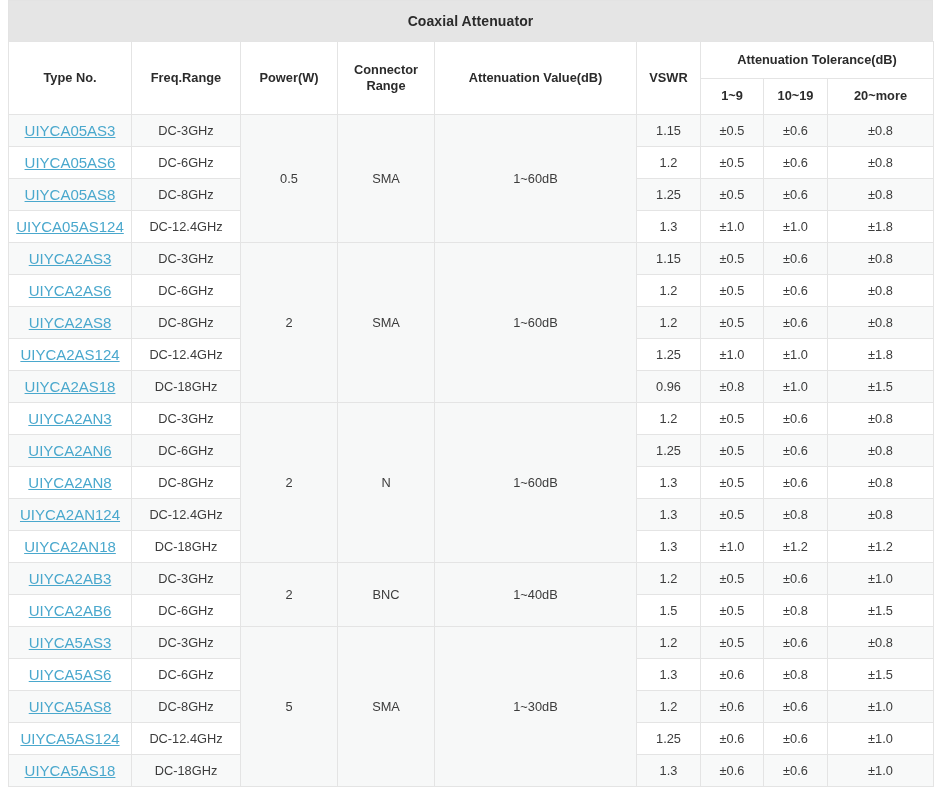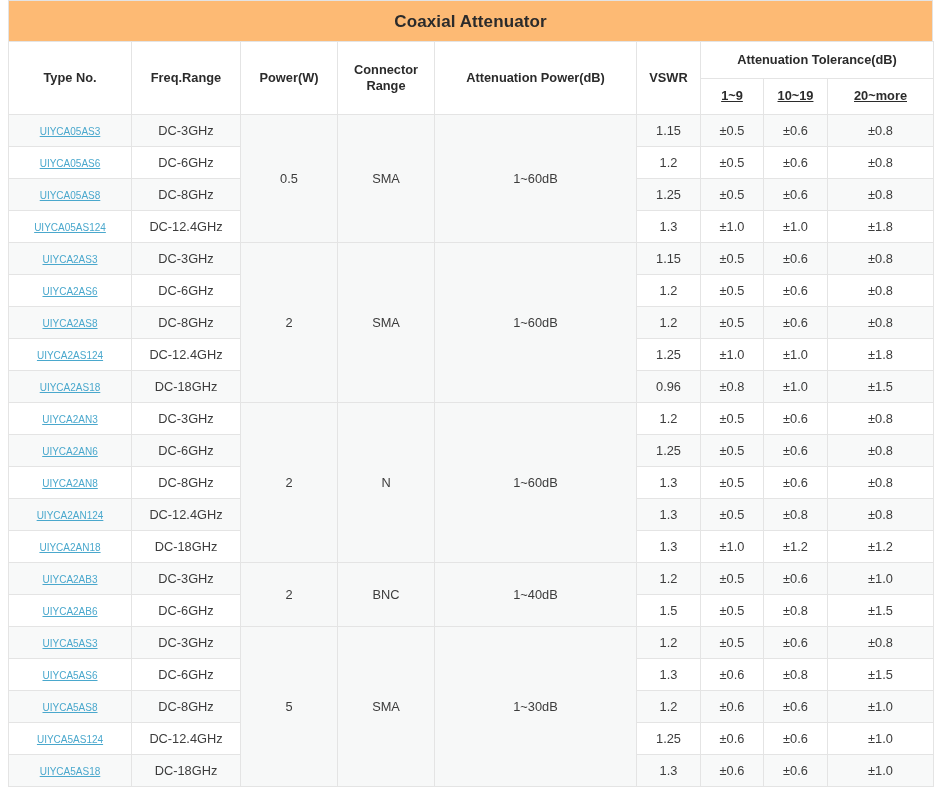--- a/index.html
+++ b/index.html
@@ -24,24 +24,24 @@
     box-sizing: border-box;
     padding: 0 8px;
     background: #ffffff;
   }
 
   
   .table-title {
     height: 41px;
     line-height: 41px;
     text-align: center;
-    font-size: 17px;
+    font-size: 14px;
     font-weight: bold;
     color: #2b2b2b;
-    background: #fdba74;
+    background: #e5e5e5;
     border: 1px solid #e3e3e3;
     border-bottom: none;
     box-sizing: border-box;
     letter-spacing: 0.1px;
   }
 
   
   table.spec {
     width: 925px;
     border-collapse: collapse;
@@ -62,21 +62,21 @@
   table.spec thead th {
     background: #ffffff;
     color: #2b2b2b;
     font-weight: bold;
     font-size: 12.8px;
     line-height: 1.28;
     padding: 4px 2px;
   }
   th.h-tall { height: 73px; }
   th.h-top  { height: 37px; margin-left: 20px; }
-  th.h-sub  { height: 36px; text-decoration: underline; }
+  th.h-sub  { height: 36px; }
 
   
   table.spec tbody td {
     height: 32px;
     color: #3c3c3c;
     font-size: 12.8px;
     background: #ffffff;
   }
   table.spec tbody tr.alt td {
     background: #f8f9f9;
@@ -86,21 +86,21 @@
   td.group-cell {
     background: #f7f8f8 !important;
     color: #3c3c3c;
     font-size: 12.8px;
   }
 
   
   a.model-link {
     color: #4aa8cd;
     text-decoration: underline;
-    font-size: 10px;
+    font-size: 15px;
     cursor: pointer;
   }
 
   
   col.c-model   { width: 123px; }
   col.c-freq    { width: 109px; }
   col.c-power   { width: 97px;  }
   col.c-conn    { width: 97px;  }
   col.c-atten   { width: 202px; }
   col.c-vswr    { width: 64px;  }
@@ -126,21 +126,21 @@
         <col class="c-tol1">
         <col class="c-tol2">
         <col class="c-tol3">
     </colgroup>
     <thead>
       <tr>
         <th class="h-tall" rowspan="2">Type No.</th>
         <th class="h-tall" rowspan="2">Freq.Range</th>
         <th class="h-tall" rowspan="2">Power(W)</th>
         <th class="h-tall" rowspan="2">Connector Range</th>
-        <th class="h-tall" rowspan="2">Attenuation Power(dB)</th>
+        <th class="h-tall" rowspan="2">Attenuation Value(dB)</th>
         <th class="h-tall" rowspan="2">VSWR</th>
         <th class="h-top" colspan="3">Attenuation Tolerance(dB)</th>
       </tr>
       <tr>
         <th class="h-sub">1~9</th>
         <th class="h-sub">10~19</th>
         <th class="h-sub">20~more</th>
       </tr>
     </thead>
     <tbody id="spec-body">

